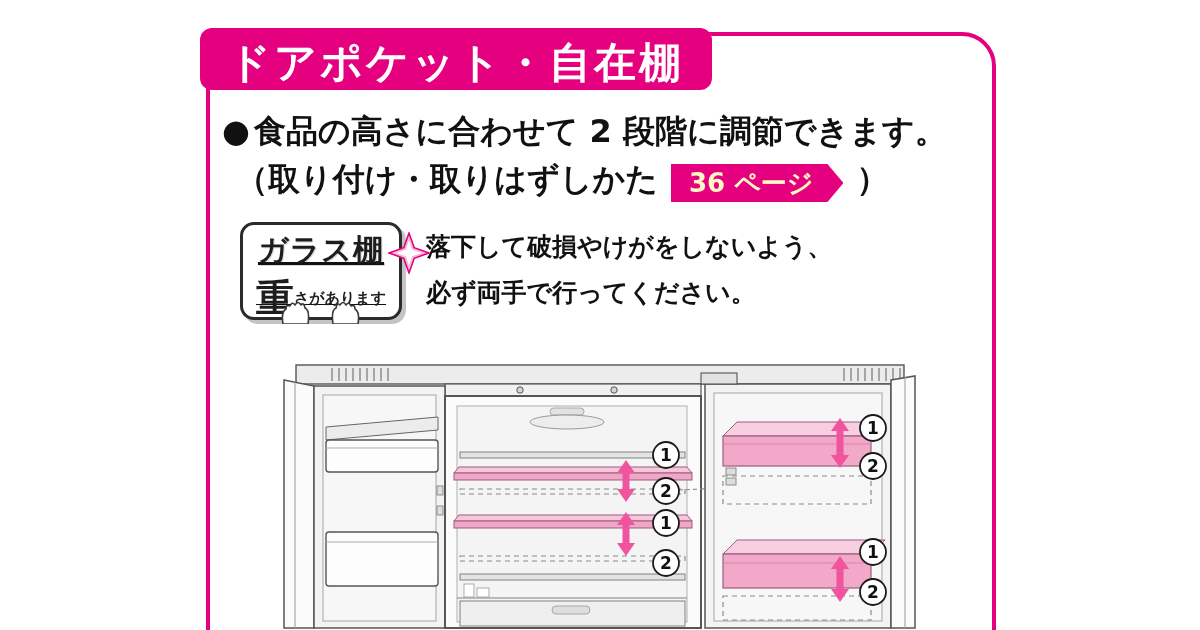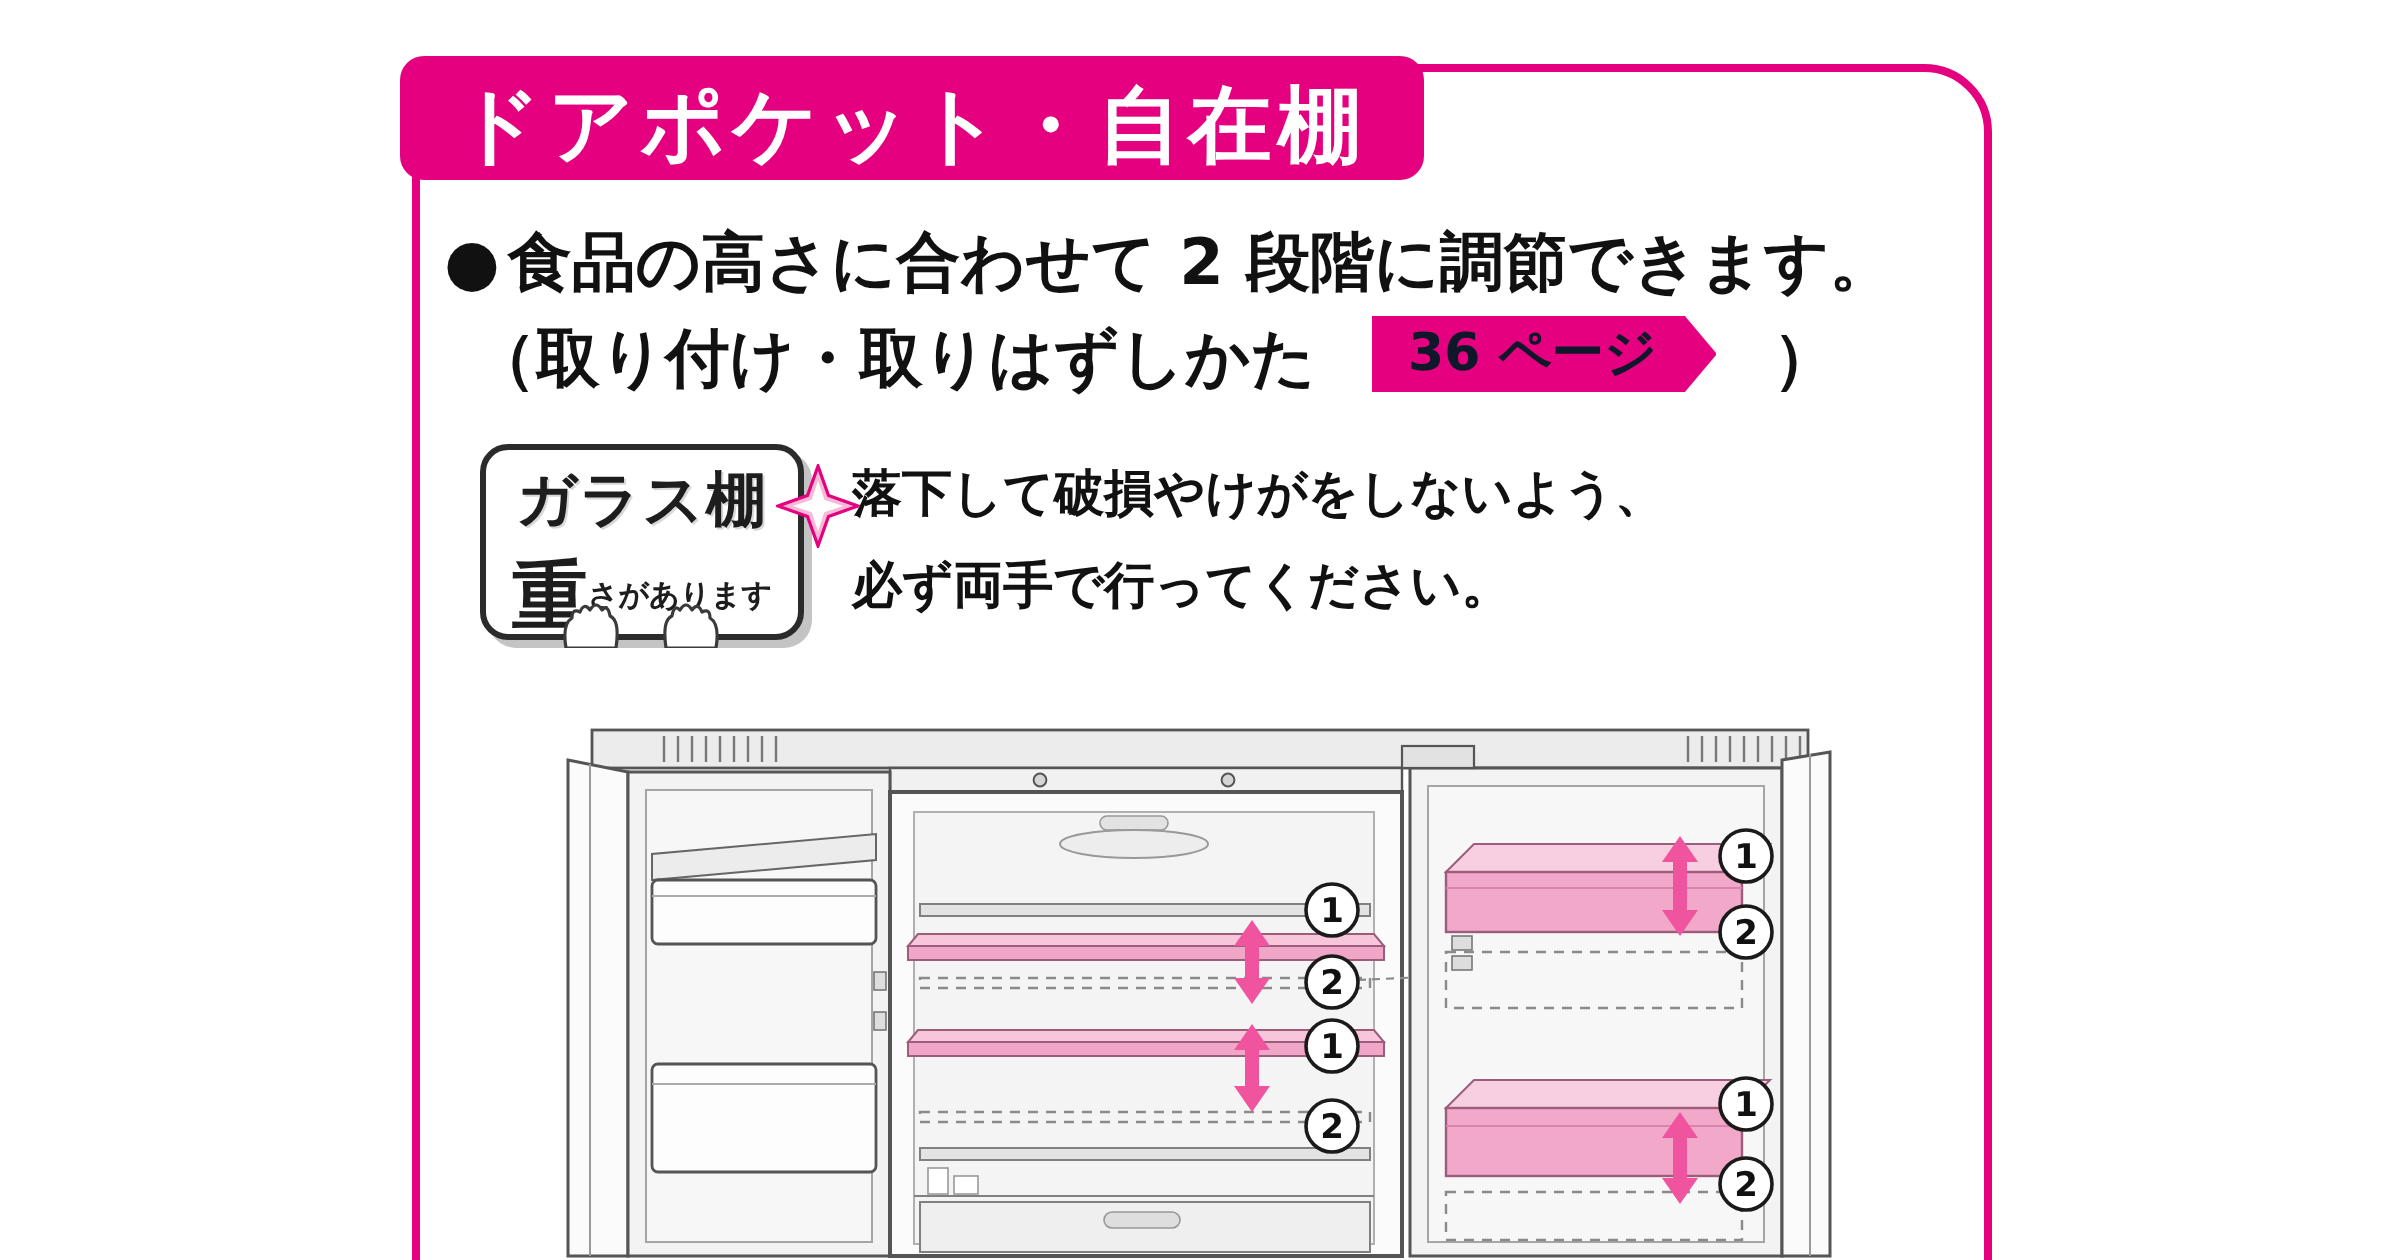--- a/index.html
+++ b/index.html
@@ -36,41 +36,42 @@
   }
 
   .intro-line1 {
     position:absolute; left:222px; top:110px;
     font-size:32px; font-weight:700; white-space:nowrap; z-index:2;
   }
   .intro-line1 .bullet { margin-right:4px; }
 
   .intro-line2 {
     position:absolute; left:236px; top:158px;
-    display:flex; align-items:flex-start; gap:28px;
+    display:flex; align-items:flex-end; gap:13px;
     font-size:32px; font-weight:700; white-space:nowrap; z-index:2;
   }
   .page-badge {
     display:inline-block;
-    background:#e4007f; color:#0f172a;
+    background:#e4007f; color:#fef9c3;
     font-size:26px; font-weight:700;
     height:38px; line-height:38px;
     padding:0 30px 0 18px;
     clip-path:polygon(0 0, calc(100% - 16px) 0, 100% 50%, calc(100% - 16px) 100%, 0 100%);
   }
 
   
   .sticker {
     position:absolute; left:240px; top:222px;
     width:162px; height:98px;
     border:3px solid #2b2b2b; border-radius:14px;
     background:#fff;
     box-shadow:4px 4px 0 #c4c4c4;
     text-align:center;
     z-index:2;
+    text-decoration:underline;
   }
   .sticker-title {
     font-size:30px; font-weight:800; letter-spacing:1px;
     margin-top:5px; color:#1d1d1d;
     text-shadow:1px 1px 0 #d8d8d8;
   }
   .sticker-line2 { font-weight:800; color:#1d1d1d; line-height:1; margin-top:8px; }
   .sticker-big   { font-size:38px; vertical-align:middle; }
   .sticker-small { font-size:15px; vertical-align:middle; }
   .hands {

